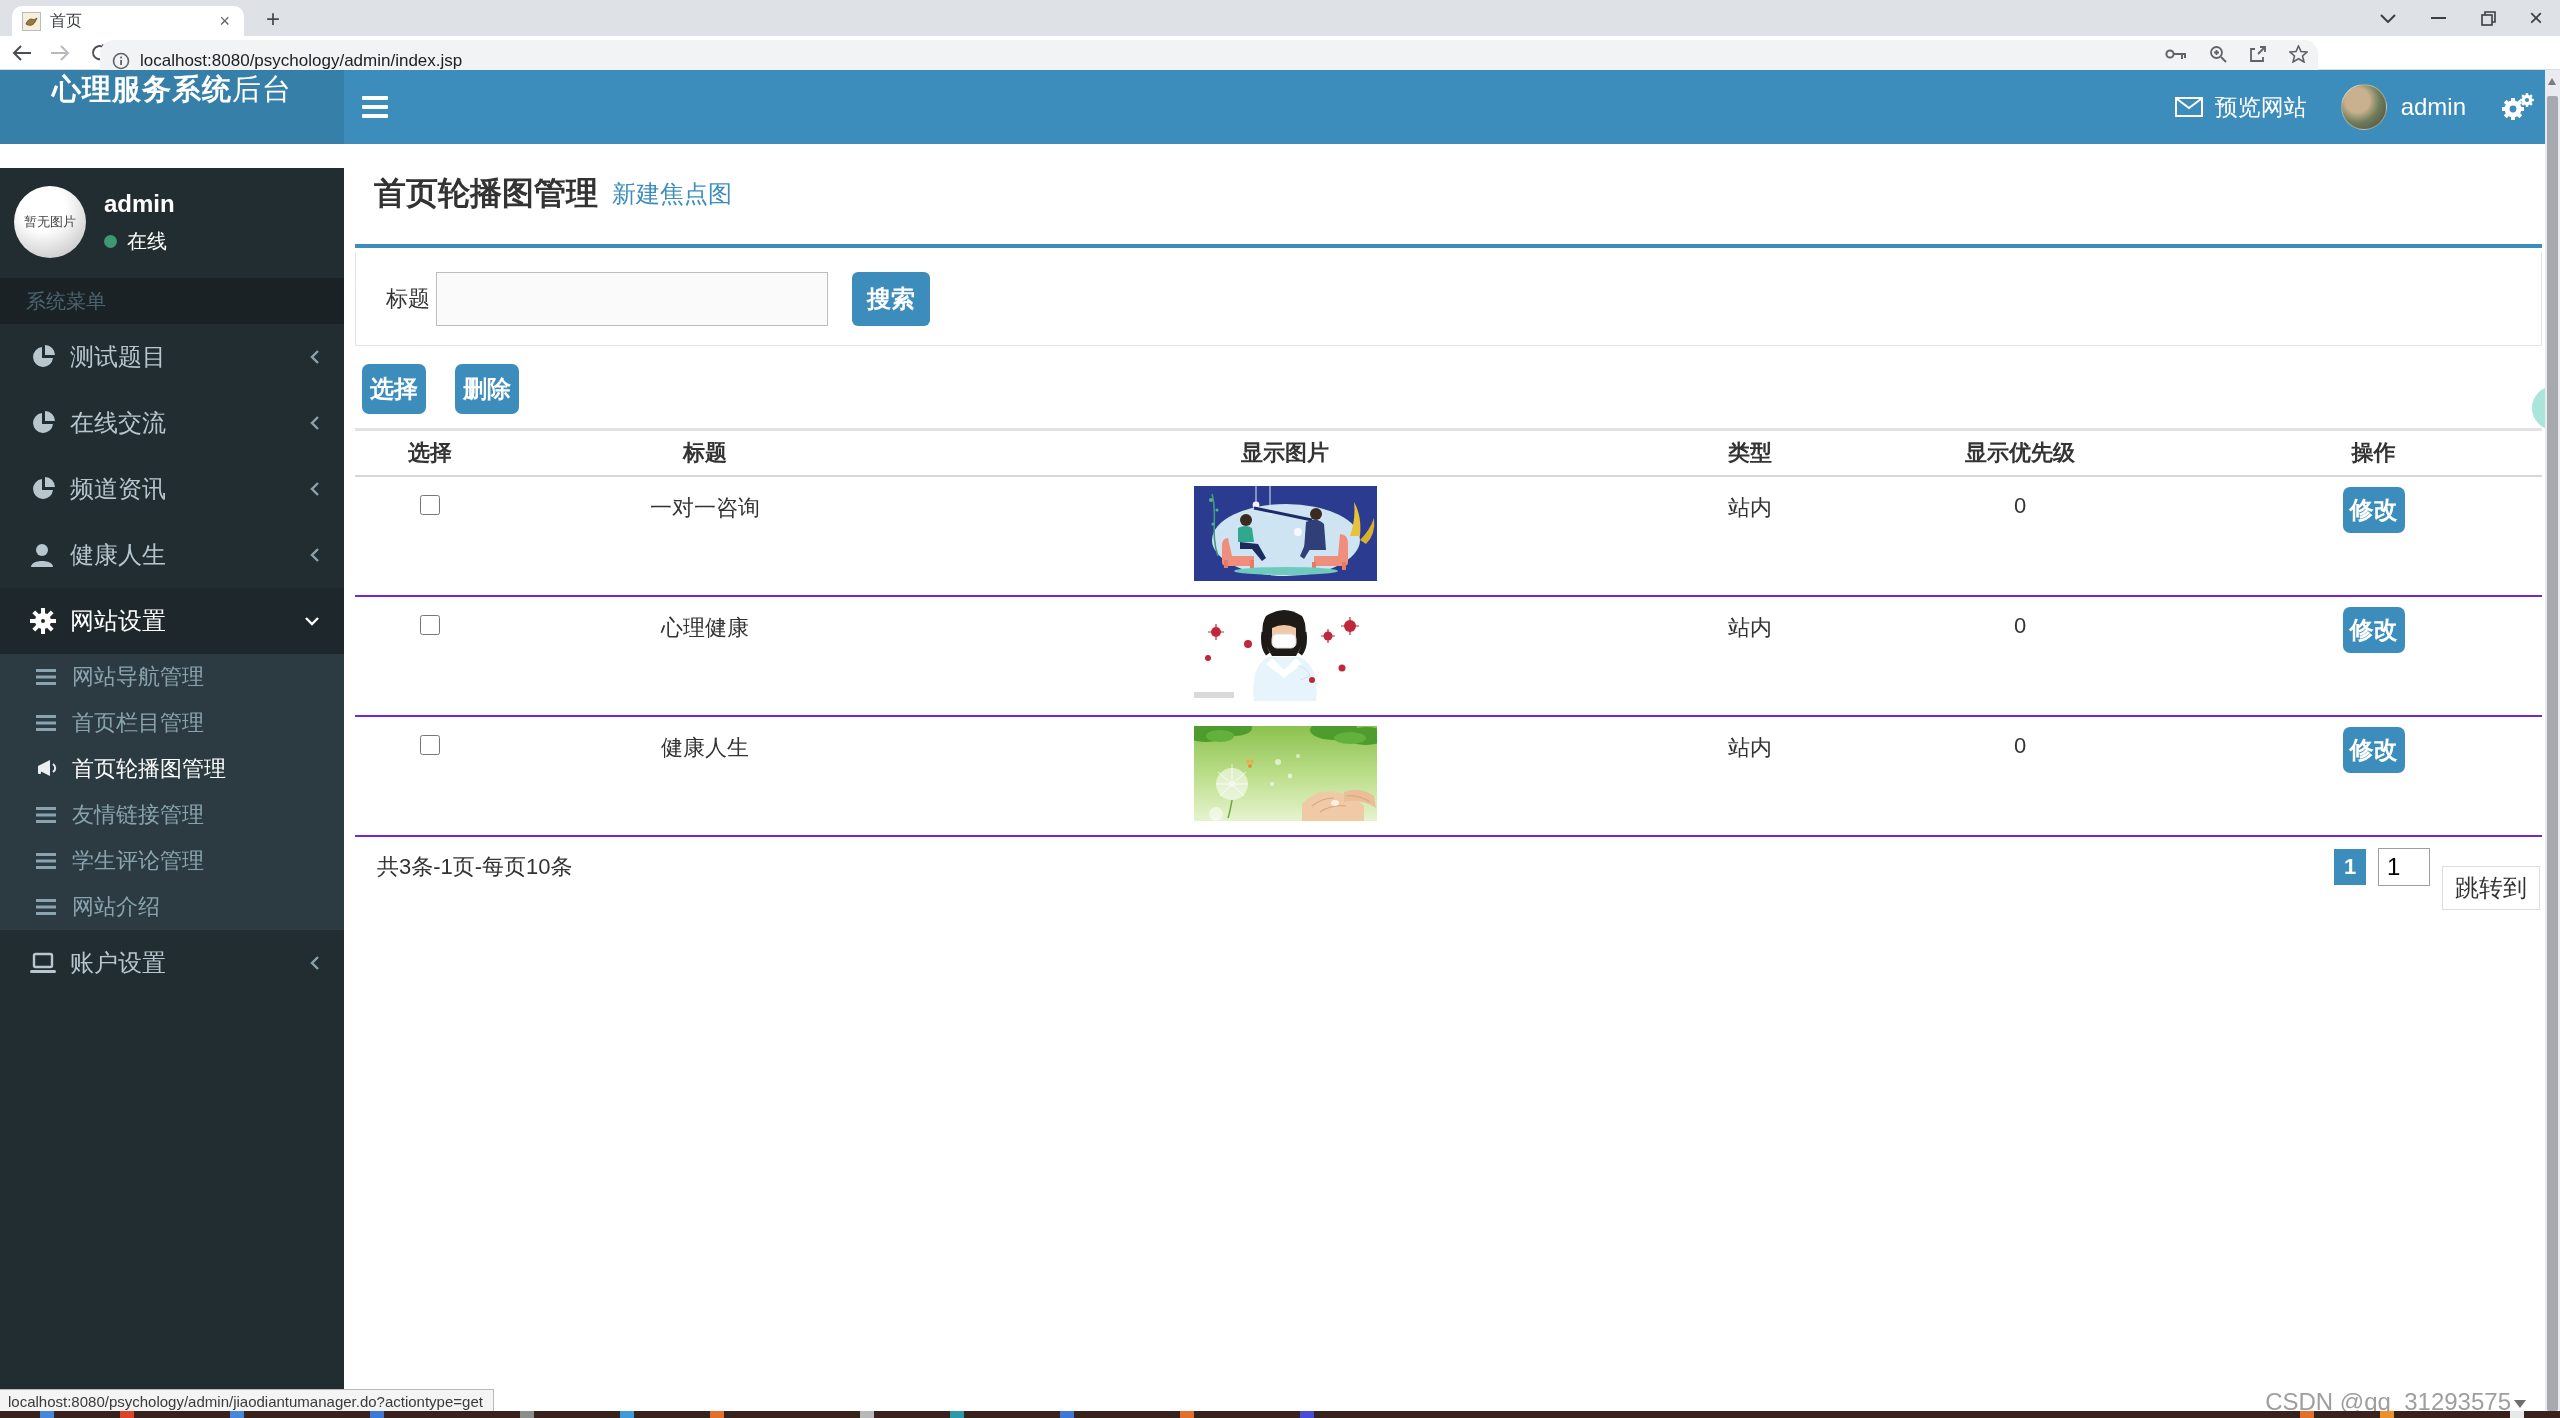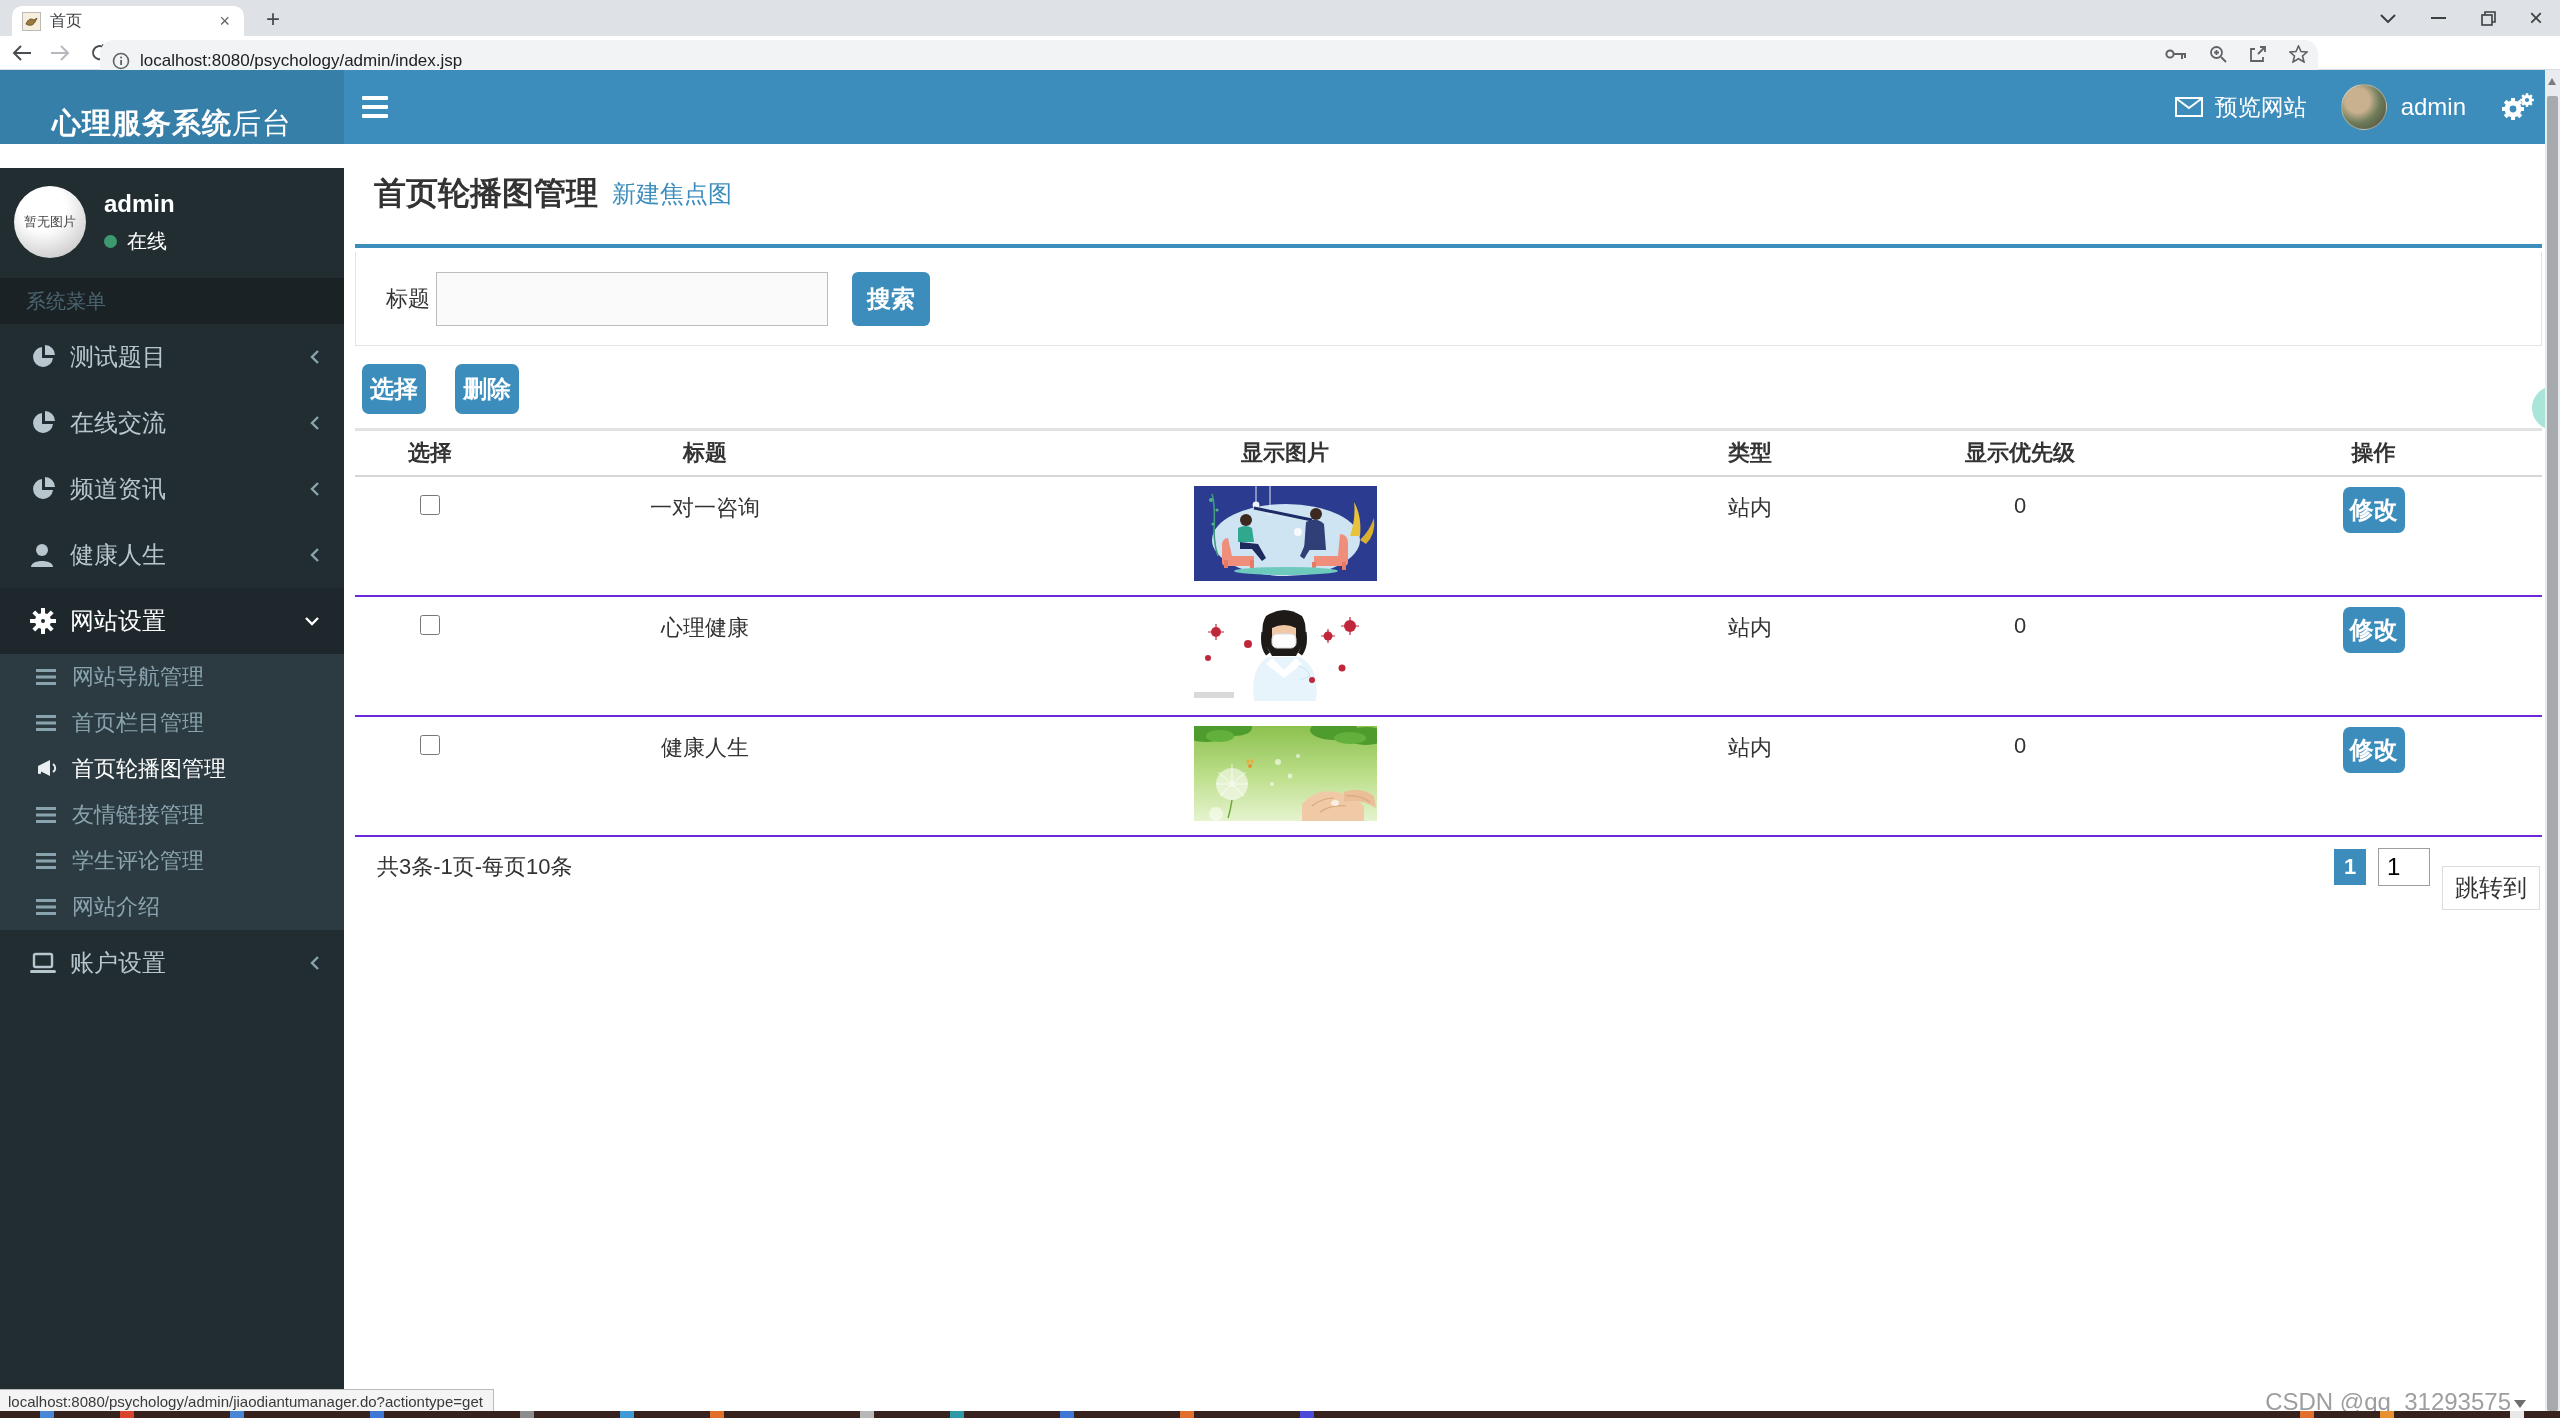--- a/index.html
+++ b/index.html
@@ -21,21 +21,21 @@
   .urlpill { position:absolute; left:100px; top:4px; width:2218px; height:42px; background:#f1f3f4; border-radius:14px; display:flex; align-items:center; padding:0 12px; }
   .urltext { font-size:17px; color:#202124; margin-left:10px; }
   .pillicons { position:absolute; right:10px; top:0; height:27px; display:flex; align-items:center; gap:22px; }
   .extrow { position:absolute; top:36px; height:34px; right:6px; display:flex; align-items:center; gap:14px; }
   .circ { width:22px; height:22px; border-radius:50%; display:flex; align-items:center; justify-content:center; color:#fff; font-weight:bold; font-size:13px; }
   .dots3 { display:flex; flex-direction:column; gap:3px; padding:0 6px; }
   .dots3 i { width:3px; height:3px; border-radius:50%; background:#5f6368; }
 
   
   .appheader { position:absolute; left:0; top:70px; width:2560px; height:74px; background:#3c8dbc; }
-  .logo { position:absolute; left:0; top:0; width:344px; height:74px; background:#367fa9; color:#fff; display:flex; align-items:flex-end; justify-content:center; font-size:29px; letter-spacing:1px; }
+  .logo { position:absolute; left:0; top:0; width:344px; height:74px; background:#367fa9; color:#fff; display:flex; align-items:flex-start; justify-content:center; font-size:29px; letter-spacing:1px; }
   .logo b { font-weight:bold; }
   .logo span.lt { font-weight:300; }
   .hamburger { position:absolute; left:362px; top:20px; width:34px; height:34px; display:flex; flex-direction:column; justify-content:center; gap:5px; }
   .hamburger i { display:block; width:26px; height:4px; background:#fff; border-radius:1px; }
   .hdr-right { position:absolute; right:26px; top:0; height:74px; display:flex; align-items:center; gap:34px; color:#fff; }
   .preview { display:flex; align-items:center; gap:12px; font-size:23px; color:#fff; }
   .hdr-user { display:flex; align-items:center; gap:14px; font-size:24px; }
   .hdr-avatar { width:46px; height:46px; border-radius:50%; background:radial-gradient(circle at 35% 35%, #c9b18f 0 30%, #6e7d5a 55%, #4d4238 100%); border:1px solid rgba(255,255,255,.4); }
 
   

